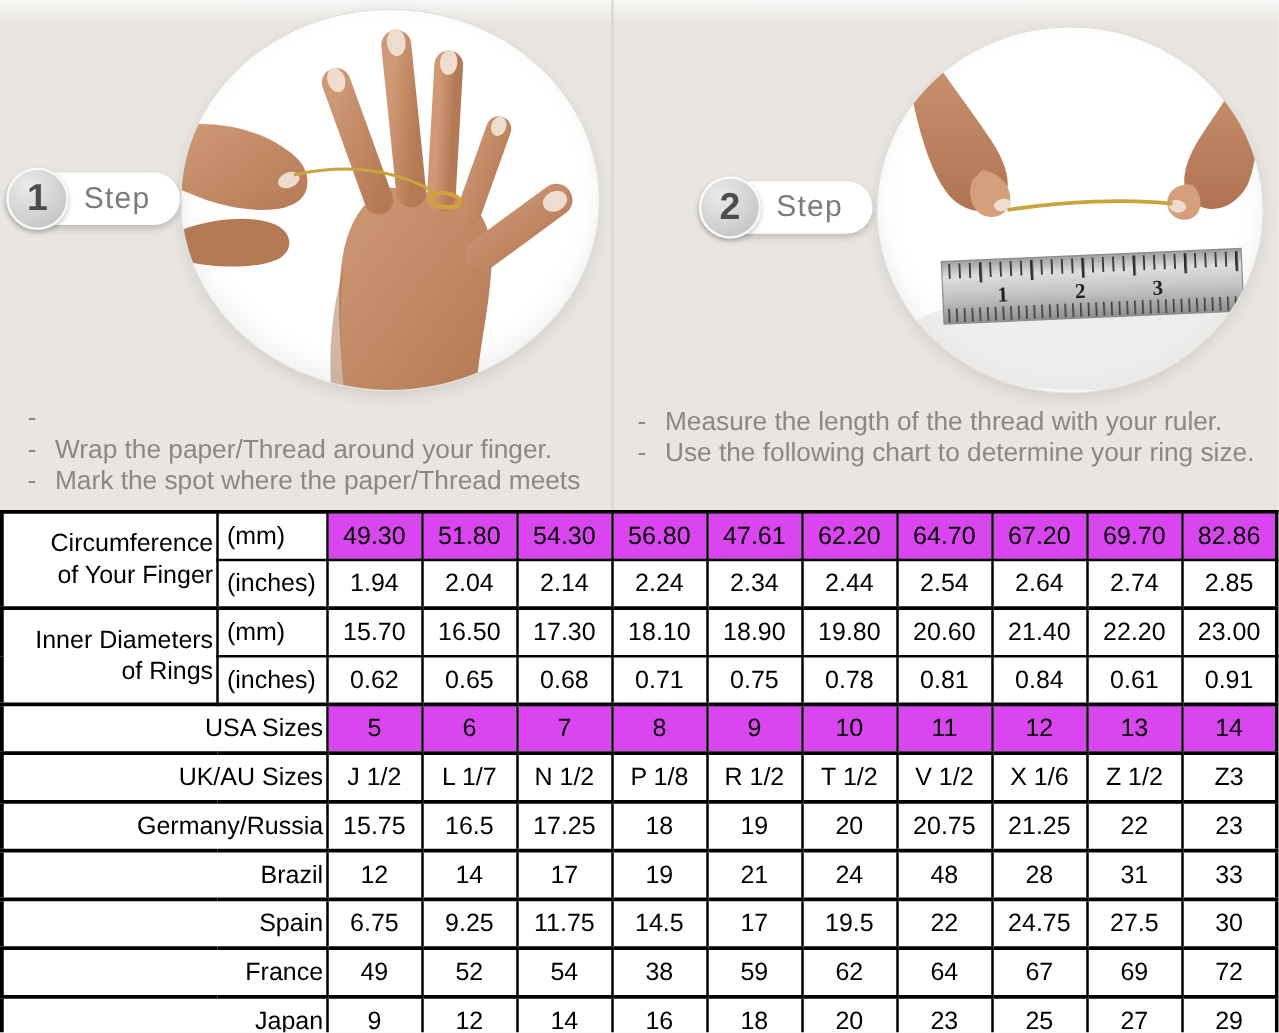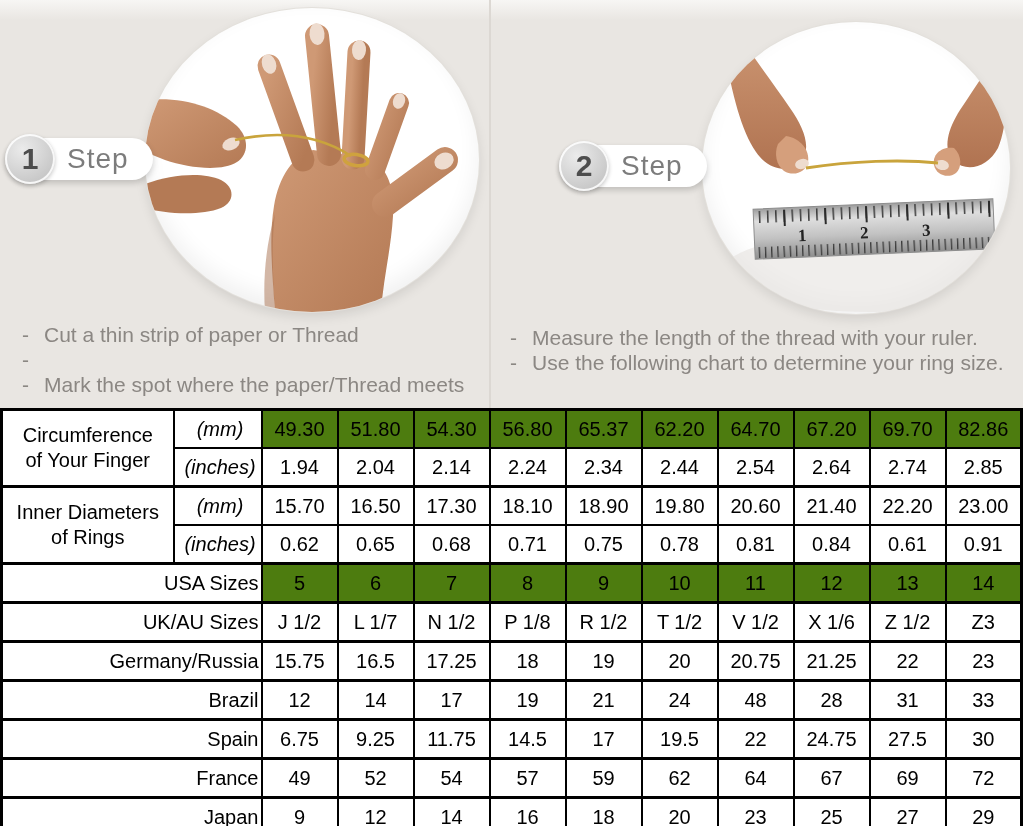--- a/index.html
+++ b/index.html
@@ -21,40 +21,40 @@
   .step-badge { position:absolute; display:flex; align-items:center; background:#fff;
                 border-radius:26px; height:42px; padding-right:24px;
                 box-shadow:0 3px 6px rgba(0,0,0,.18); }
   .badge-1 { left:6px; top:138px; }
   .badge-2 { left:560px; top:145px; }
   .badge-circle { width:50px; height:50px; margin:-4px 12px -4px -1px; border-radius:50%;
                   background:radial-gradient(circle at 35% 30%, #ebebeb, #c5c5c5 78%);
                   display:flex; align-items:center; justify-content:center;
                   font-size:30px; font-weight:bold; color:#4d4d4d;
                   box-shadow:inset 0 0 0 2px rgba(255,255,255,.85), 0 2px 4px rgba(0,0,0,.22); }
-  .badge-label { font-size:28px; color:#7c7c7c; letter-spacing:1px; }
+  .badge-label { font-size:24px; color:#7c7c7c; letter-spacing:1px; }
 
   .bullets { position:absolute; font-size:21px; line-height:25px; color:#8b8783; }
   .bullets-1 { left:22px;  top:322px; }
   .bullets-2 { left:510px; top:325px; }
   .bullet-row { display:flex; }
   .bullet-dash { width:22px; flex:0 0 22px; text-align:left; }
 
   
   .size-table { position:absolute; left:0; top:408px; width:1023px; height:418px;
                 border-collapse:collapse; table-layout:fixed; background:#fff;
                 font-size:20px; color:#000; }
   .size-table td { border:2px solid #000; height:36px; text-align:center;
                    padding:0 2px; overflow:hidden; white-space:nowrap; }
   .size-table { border:3px solid #000; }
   .size-table tr.major td { border-top-width:3px; }
   .size-table td.label-cell { text-align:right; padding-left:9px; }
-  .size-table td.group-label { text-align:center; padding-left:2px; line-height:25px; }
-  .size-table td.unit-cell { text-align:center; padding-left:7px;font-style:italic; }
-  .size-table td.shaded { background:#4d7c0f; }
+  .size-table td.group-label { padding-left:2px; line-height:25px; }
+  .size-table td.unit-cell { text-align:left; padding-left:7px; }
+  .size-table td.shaded { background:#d946ef; }
 </style>
 </head>
 <body>
 
 <div class="page">
 
   <div class="top">
     <div class="v-divider"></div>
 
     <div class="photo-circle circle-1">
@@ -151,24 +151,24 @@
       <span class="badge-label">Step</span>
     </div>
     <div class="step-badge badge-2">
       <span class="badge-circle">2</span>
       <span class="badge-label">Step</span>
     </div>
 
     <div class="bullets bullets-1">
       <div class="bullet-row">
         <span class="bullet-dash">-</span>
-        <span>Cut a thin strip of paper or Thread</span>
-      </div>
-      <div class="bullet-row">
-        <span class="bullet-dash">-</span>
+      </div>
+      <div class="bullet-row">
+        <span class="bullet-dash">-</span>
+        <span>Wrap the paper/Thread around your finger.</span>
       </div>
       <div class="bullet-row">
         <span class="bullet-dash">-</span>
         <span>Mark the spot where the paper/Thread meets</span>
       </div>
     </div>
     <div class="bullets bullets-2">
       <div class="bullet-row">
         <span class="bullet-dash">-</span>
         <span>Measure the length of the thread with your ruler.</span>
@@ -199,21 +199,21 @@
         <tr>
           <td class="label-cell group-label" rowspan="2">
             <div>Circumference</div>
             <div>of Your Finger</div>
           </td>
           <td class="unit-cell">(mm)</td>
           <td class="shaded">49.30</td>
           <td class="shaded">51.80</td>
           <td class="shaded">54.30</td>
           <td class="shaded">56.80</td>
-          <td class="shaded">65.37</td>
+          <td class="shaded">47.61</td>
           <td class="shaded">62.20</td>
           <td class="shaded">64.70</td>
           <td class="shaded">67.20</td>
           <td class="shaded">69.70</td>
           <td class="shaded">82.86</td>
         </tr>
         <tr>
           <td class="unit-cell">(inches)</td>
           <td class="">1.94</td>
           <td class="">2.04</td>
@@ -319,21 +319,21 @@
           <td class="">22</td>
           <td class="">24.75</td>
           <td class="">27.5</td>
           <td class="">30</td>
         </tr>
         <tr class="major">
           <td class="label-cell" colspan="2">France</td>
           <td class="">49</td>
           <td class="">52</td>
           <td class="">54</td>
-          <td class="">57</td>
+          <td class="">38</td>
           <td class="">59</td>
           <td class="">62</td>
           <td class="">64</td>
           <td class="">67</td>
           <td class="">69</td>
           <td class="">72</td>
         </tr>
         <tr class="major">
           <td class="label-cell" colspan="2">Japan</td>
           <td class="">9</td>

